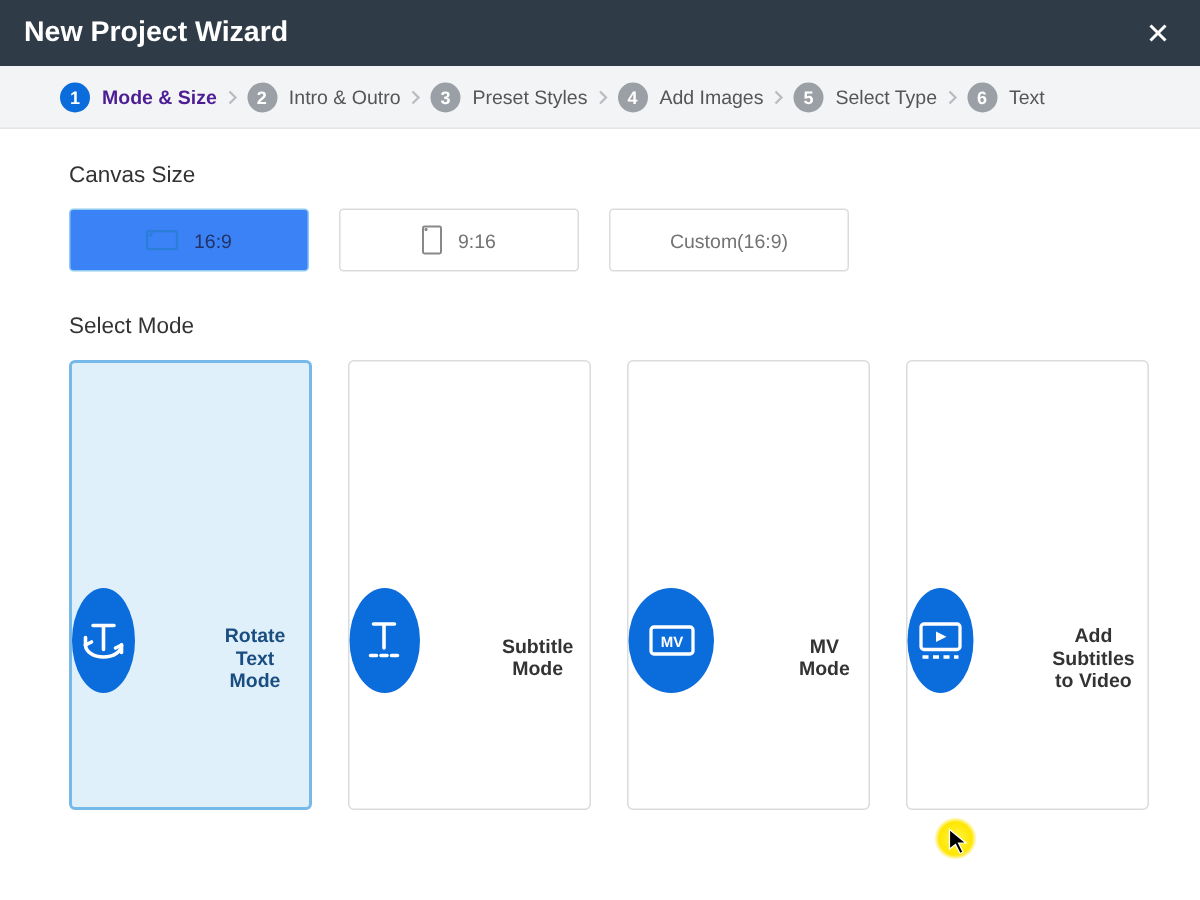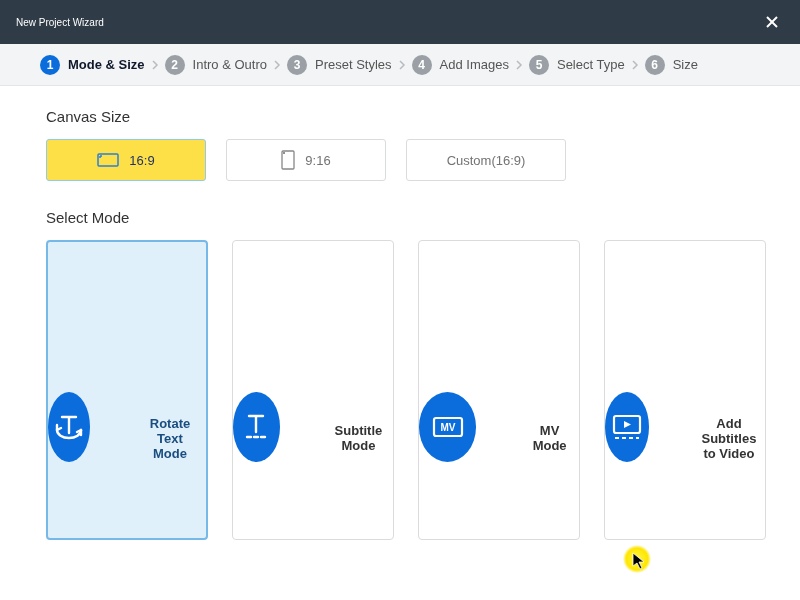--- a/index.html
+++ b/index.html
@@ -1,35 +1,35 @@
 <!DOCTYPE html>
 <html><head>
 <meta charset="utf-8">
 <style>
   * { box-sizing: border-box; margin: 0; padding: 0; }
   html, body { width: 800px; height: 600px; font-family: -apple-system, "Segoe UI", Arial, sans-serif; background: #f7f7f7; overflow: hidden; }
   .dialog { width: 800px; height: 600px; background: #fff; position: relative; display: flex; flex-direction: column; }
   .titlebar { background: #2f3b47; color: #fff; height: 44px; display: flex; align-items: center; padding: 0 16px; }
-  .titlebar .title { font-size: 10px; font-weight: 400; }
+  .titlebar .title { font-size: 19px; font-weight: 700; }
   .titlebar .close { margin-left: auto; width: 24px; height: 24px; display: flex; align-items: center; justify-content: center; cursor: pointer; }
   .titlebar .close svg { stroke: #fff; }
 
   .steps { background: #f3f4f5; border-bottom: 1px solid #e4e5e6; height: 42px; display: flex; align-items: center; padding: 0 40px; gap: 6px; }
   .step { display: flex; align-items: center; gap: 8px; font-size: 13px; color: #555; }
   .step .badge { width: 20px; height: 20px; border-radius: 50%; background: #9aa0a5; color: #fff; display: flex; align-items: center; justify-content: center; font-size: 12px; font-weight: 600; }
   .step.active .badge { background: #0b6cdc; }
-  .step.active .label { color: #0f172a; font-weight: 600; }
+  .step.active .label { color: #4c1d95; font-weight: 600; }
   .chev { color: #b8bcc0; display:flex; align-items:center; }
 
   .content { flex: 1; padding: 22px 46px 2px 46px; position: relative; }
   .section-title { font-size: 15px; color: #333; margin-bottom: 14px; }
 
   .canvas-row { display: flex; gap: 20px; margin-bottom: 28px; }
   .canvas-opt { width: 160px; height: 42px; border: 1px solid #d9dbdd; border-radius: 3px; background: #fff; display: flex; align-items: center; justify-content: center; gap: 10px; font-size: 13px; color: #737373; cursor: pointer; }
-  .canvas-opt.selected { background: #fde047; border-color: #8fcaef; color: #236; }
+  .canvas-opt.selected { background: #3b82f6; border-color: #8fcaef; color: #236; }
   .canvas-opt .glyph { display:flex; align-items:center; justify-content:center; color:#2a6ebd; }
 
   .modes { display: flex; gap: 24px; }
   .mode-card { width: 162px; height: 300px; border: 1px solid #d9dbdd; border-radius: 4px; background: #fff; display: flex; flex-direction: row; align-items: center; padding-top: 96px; cursor: pointer; }
   .mode-card.selected { background: #dff0fb; border: 2px solid #76b9e8; }
   .mode-icon { width: 70px; height: 70px; border-radius: 50%; background: #0b6cdc; display: flex; align-items: center; justify-content: center; margin-bottom: 22px; }
   .mode-card .caption { font-size: 13px; font-weight: 600; color: #333; text-align: center; padding: 0 6px; margin-left: 44px; }
   .mode-card.selected .caption { color: #1a4d80; }
 
   .footer { position: absolute; right: 24px; bottom: 18px; }
@@ -94,21 +94,21 @@
       <span class="badge">5</span>
       <span class="label">Select Type</span>
     </div>
     <span class="chev">
         <svg width="8" height="12" viewBox="0 0 8 12" fill="none" stroke="#b8bcc0" stroke-width="1.5">
           <polyline points="2,2 6,6 2,10"></polyline>
         </svg>
       </span>
     <div class="step">
       <span class="badge">6</span>
-      <span class="label">Size</span>
+      <span class="label">Text</span>
     </div>
   </div>
 
   <div class="content">
 
     <div class="section-title">Canvas Size</div>
     <div class="canvas-row">
       <div class="canvas-opt selected">
         <span class="glyph">
           <svg width="22" height="14" viewBox="0 0 22 14" fill="none" stroke="#2a7ed8" stroke-width="1.5">

